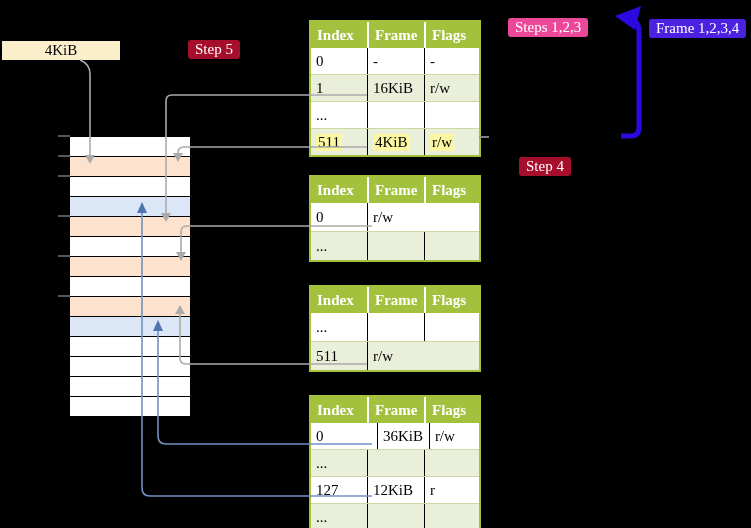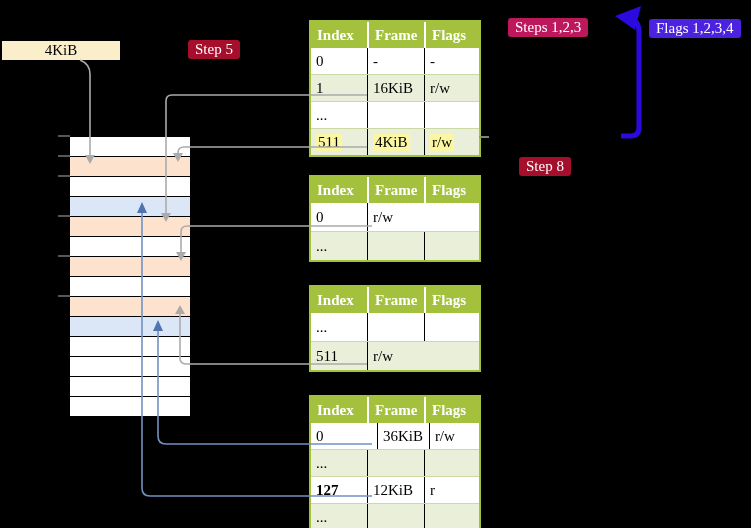--- a/index.html
+++ b/index.html
@@ -35,23 +35,23 @@
   svg#overlay{position:absolute;left:0;top:0;pointer-events:none;}
 </style>
 </head>
 <body>
 
 <div id="canvas">
 
   <div id="frame-size-box" style="background: rgb(251, 238, 203);">4KiB</div>
 
   <div class="label" style="left: 188px; top: 40px; background: rgb(166, 15, 44);">Step 5</div>
-  <div class="label" style="left: 508px; top: 18px; background: #be185d;">Steps 1,2,3</div>
-  <div class="label" style="left: 649px; top: 19px; background: rgb(75, 34, 223);">Flags 1,2,3,4</div>
-  <div class="label" style="left: 519px; top: 157px; background: rgb(166, 15, 44);">Step 8</div>
+  <div class="label" style="left: 508px; top: 18px; background: #ec4899;">Steps 1,2,3</div>
+  <div class="label" style="left: 649px; top: 19px; background: rgb(75, 34, 223);">Frame 1,2,3,4</div>
+  <div class="label" style="left: 519px; top: 157px; background: rgb(166, 15, 44);">Step 4</div>
 
   <div id="memory">
       <div class="mrow" style="background: rgb(255, 255, 255);"></div>
       <div class="mrow" style="background: rgb(253, 227, 205);"></div>
       <div class="mrow" style="background: rgb(255, 255, 255);"></div>
       <div class="mrow" style="background: rgb(219, 231, 246);"></div>
       <div class="mrow" style="background: rgb(253, 227, 205);"></div>
       <div class="mrow" style="background: rgb(255, 255, 255);"></div>
       <div class="mrow" style="background: rgb(253, 227, 205);"></div>
       <div class="mrow" style="background: rgb(255, 255, 255);"></div>
@@ -139,21 +139,21 @@
           <div class="bcell" style="width: 56px;">0</div>
           <div class="bcell" style="width: 57px; margin-left: 15px;">36KiB</div>
           <div class="bcell" style="width: 55px;">r/w</div>
         </div>
         <div class="brow" style="height: 26px; background: rgb(233, 239, 216);">
           <div class="bcell" style="width: 56px;">...</div>
           <div class="bcell" style="width: 57px;"></div>
           <div class="bcell" style="width: 55px;"></div>
         </div>
         <div class="brow" style="height: 26px; background: rgb(255, 255, 255);">
-          <div class="bcell" style="width: 56px; font-weight: bold;">127</div>
+          <div class="bcell" style="width: 56px;">127</div>
           <div class="bcell" style="width: 57px;">12KiB</div>
           <div class="bcell" style="width: 55px;">r</div>
         </div>
         <div class="brow" style="height: 26px; background: rgb(233, 239, 216);">
           <div class="bcell" style="width: 56px;">...</div>
           <div class="bcell" style="width: 57px;"></div>
           <div class="bcell" style="width: 55px;"></div>
         </div>
       </div>
     </div>

